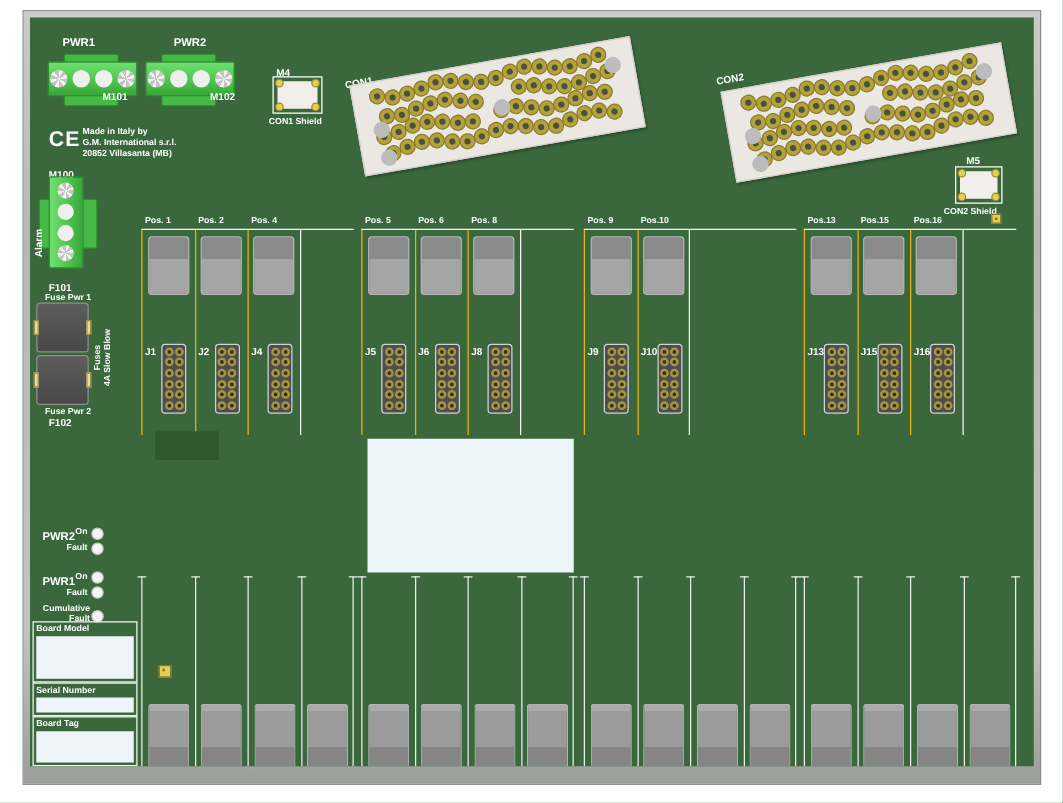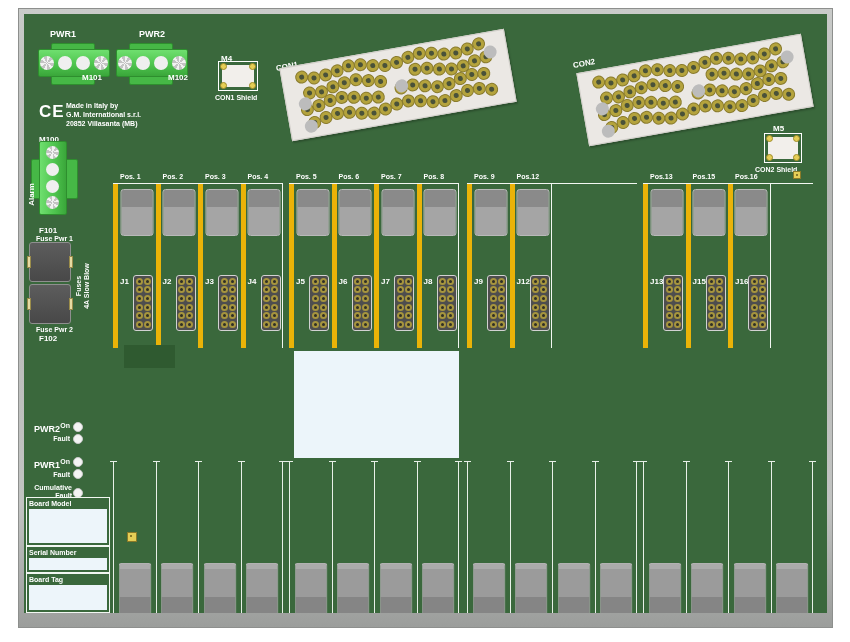--- a/index.html
+++ b/index.html
@@ -44,21 +44,21 @@
   .mini-pad:after{content:'';position:absolute;left:2px;top:2px;width:2px;height:2px;background:#8a7a28;}
 
   
   .dsub{position:absolute;width:228px;height:74px;background:#ebe8e4;border:1px solid #d2cfca;box-sizing:border-box;transform:rotate(-10deg);box-shadow:1px 2px 2px rgba(0,0,0,0.25);}
   .dpin{position:absolute;width:5px;height:5px;border-radius:50%;background:#4a5239;border:3px solid #b4a33d;box-shadow:0 0 0 1px #8a7c2e;}
   .mhole{position:absolute;width:13px;height:13px;border-radius:50%;background:#bcbcbc;}
   .con-label{position:absolute;font-size:8px;transform:rotate(-10deg);}
 
   
   .pgroup{position:absolute;top:169px;width:170px;height:165px;border-top:1px solid #f2f7f2;box-sizing:border-box;display:flex;}
-  .pcell{position:relative;width:25%;height:100%;border-left:5px solid #eab308;box-sizing:border-box;}
+  .pcell{position:relative;width:25%;height:100%;border-left:1px solid #eab308;box-sizing:border-box;}
   .pcell:last-child{border-right:1px solid #f2f7f2;}
   .pos-label{position:absolute;left:2px;top:-11px;font-size:7px;color:#fff;white-space:nowrap;}
   .pos-pad{position:absolute;left:50%;transform:translateX(-50%);top:5px;width:33px;height:47px;border-radius:3px;
            background:linear-gradient(180deg,#8a8a8a 0 38%,#a5a5a5 38%);border:1px solid #b9b9b9;box-sizing:border-box;}
   .j-label{position:absolute;left:2px;top:93px;font-size:8px;color:#fff;}
   .jconn{position:absolute;left:15px;top:91px;width:20px;height:56px;background:#4e4e4e;border:1px solid #d2d2d2;border-radius:3px;box-sizing:border-box;
          display:grid;grid-template-columns:1fr 1fr;place-items:center;padding:1px;}
   .jpin{width:3px;height:3px;border-radius:50%;background:#2f2f26;border:2px solid #a6953e;}
 
   
@@ -339,39 +339,20 @@
                 <span class="jpin"></span>
                 <span class="jpin"></span>
                 <span class="jpin"></span>
                 <span class="jpin"></span>
                 <span class="jpin"></span>
                 <span class="jpin"></span>
                 <span class="jpin"></span>
               </div>
             </div>
             <div class="pcell">
-              <span class="pos-label">Pos. 3</span>
-              <div class="pos-pad"></div>
-              <span class="j-label">J3</span>
-              <div class="jconn">
-                <span class="jpin"></span>
-                <span class="jpin"></span>
-                <span class="jpin"></span>
-                <span class="jpin"></span>
-                <span class="jpin"></span>
-                <span class="jpin"></span>
-                <span class="jpin"></span>
-                <span class="jpin"></span>
-                <span class="jpin"></span>
-                <span class="jpin"></span>
-                <span class="jpin"></span>
-                <span class="jpin"></span>
-              </div>
-            </div>
-            <div class="pcell">
               <span class="pos-label">Pos. 4</span>
               <div class="pos-pad"></div>
               <span class="j-label">J4</span>
               <div class="jconn">
                 <span class="jpin"></span>
                 <span class="jpin"></span>
                 <span class="jpin"></span>
                 <span class="jpin"></span>
                 <span class="jpin"></span>
                 <span class="jpin"></span>
@@ -417,39 +398,20 @@
                 <span class="jpin"></span>
                 <span class="jpin"></span>
                 <span class="jpin"></span>
                 <span class="jpin"></span>
                 <span class="jpin"></span>
                 <span class="jpin"></span>
                 <span class="jpin"></span>
               </div>
             </div>
             <div class="pcell">
-              <span class="pos-label">Pos. 7</span>
-              <div class="pos-pad"></div>
-              <span class="j-label">J7</span>
-              <div class="jconn">
-                <span class="jpin"></span>
-                <span class="jpin"></span>
-                <span class="jpin"></span>
-                <span class="jpin"></span>
-                <span class="jpin"></span>
-                <span class="jpin"></span>
-                <span class="jpin"></span>
-                <span class="jpin"></span>
-                <span class="jpin"></span>
-                <span class="jpin"></span>
-                <span class="jpin"></span>
-                <span class="jpin"></span>
-              </div>
-            </div>
-            <div class="pcell">
               <span class="pos-label">Pos. 8</span>
               <div class="pos-pad"></div>
               <span class="j-label">J8</span>
               <div class="jconn">
                 <span class="jpin"></span>
                 <span class="jpin"></span>
                 <span class="jpin"></span>
                 <span class="jpin"></span>
                 <span class="jpin"></span>
                 <span class="jpin"></span>
@@ -476,23 +438,23 @@
                 <span class="jpin"></span>
                 <span class="jpin"></span>
                 <span class="jpin"></span>
                 <span class="jpin"></span>
                 <span class="jpin"></span>
                 <span class="jpin"></span>
                 <span class="jpin"></span>
               </div>
             </div>
             <div class="pcell">
-              <span class="pos-label">Pos.12</span>
-              <div class="pos-pad"></div>
-              <span class="j-label">J12</span>
+              <span class="pos-label">Pos.10</span>
+              <div class="pos-pad"></div>
+              <span class="j-label">J10</span>
               <div class="jconn">
                 <span class="jpin"></span>
                 <span class="jpin"></span>
                 <span class="jpin"></span>
                 <span class="jpin"></span>
                 <span class="jpin"></span>
                 <span class="jpin"></span>
                 <span class="jpin"></span>
                 <span class="jpin"></span>
                 <span class="jpin"></span>

